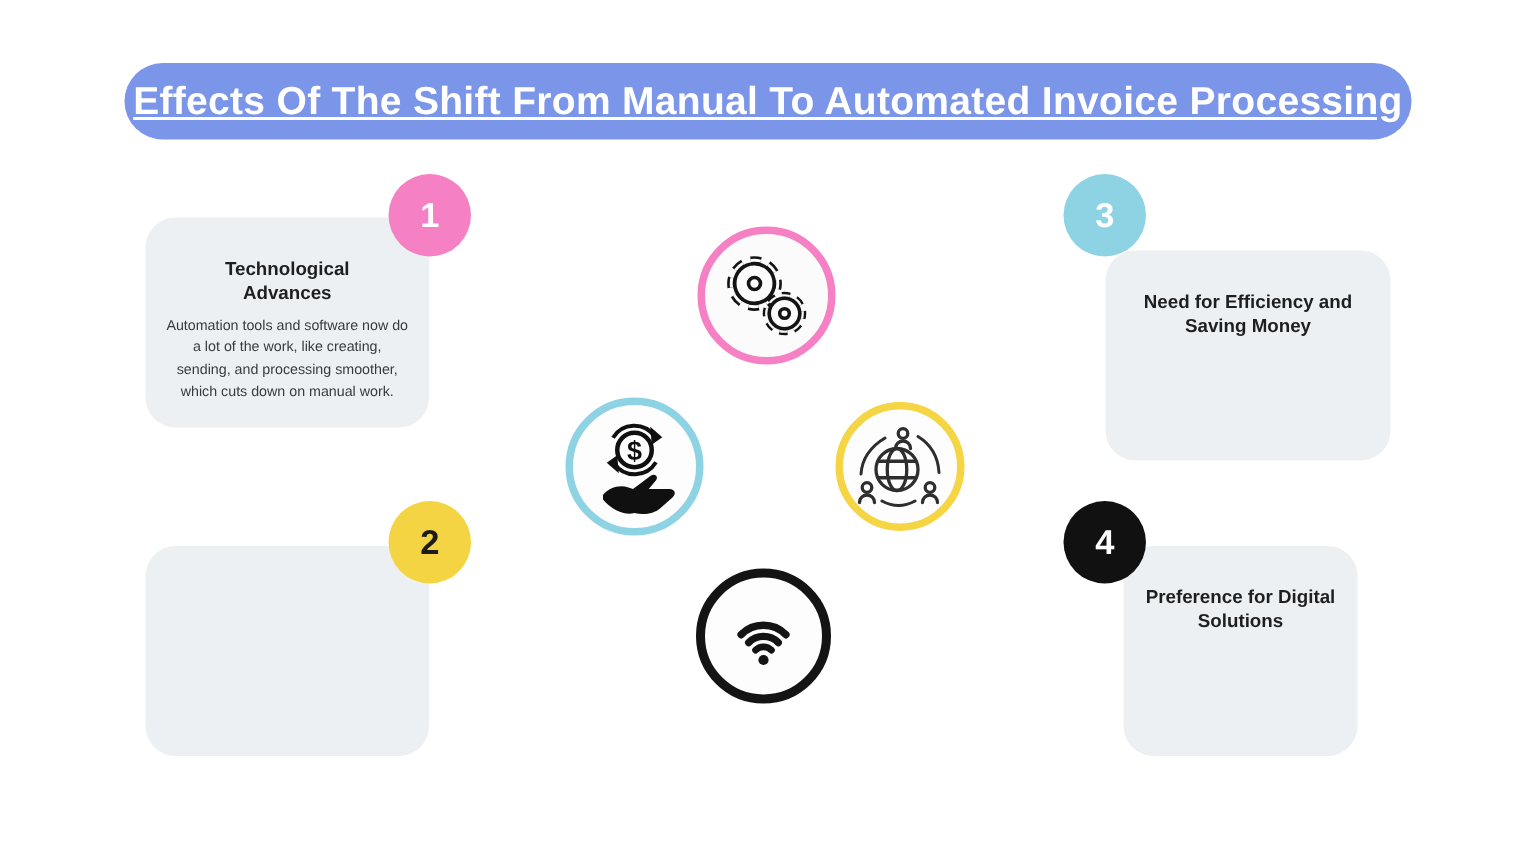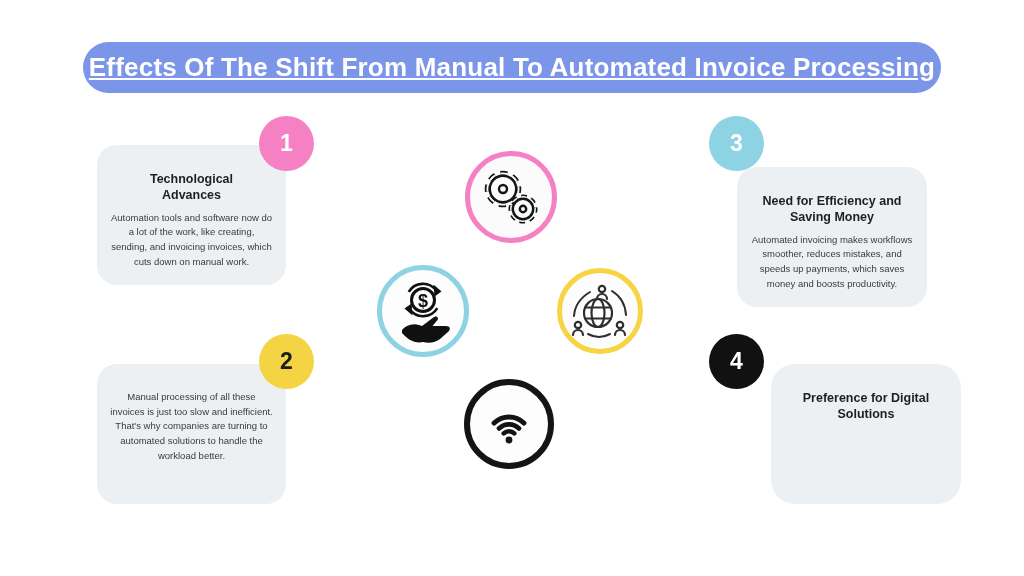--- a/index.html
+++ b/index.html
@@ -49,37 +49,35 @@
 </head>
 <body>
 
 <div class="abs header" style="background-color: rgb(123, 149, 233);">
   <div class="title" style="color: rgb(255, 255, 255);">Effects Of The Shift From Manual To Automated Invoice Processing</div>
 </div>
 
 <div class="abs card" style="left:97px;top:145px;">
   <div class="card-title">Technological
 Advances</div>
-  <div class="card-body">Automation tools and software now do a lot of the work, like creating, sending, and invoicing invoices, which cuts down on manual work.</div>
+  <div class="card-body">Automation tools and software now do a lot of the work, like creating, sending, and processing smoother, which cuts down on manual work.</div>
 </div>
 <div class="abs badge" style="left: 259px; top: 116px; background-color: rgb(245, 129, 196); color: rgb(255, 255, 255);">1</div>
 
 <div class="abs card" style="left:97px;top:364px;">
-  <div class="card-body">Manual processing of all these invoices is just too slow and inefficient. That's why companies are turning to automated solutions to handle the workload better.</div>
 </div>
 <div class="abs badge" style="left: 259px; top: 334px; background-color: rgb(245, 212, 67); color: rgb(28, 28, 28);">2</div>
 
 <div class="abs card" style="left:737px;top:145px;width:190px;margin-top:22px;">
   <div class="card-title">Need for Efficiency and
 Saving Money</div>
-  <div class="card-body">Automated invoicing makes workflows smoother, reduces mistakes, and speeds up payments, which saves money and boosts productivity.</div>
 </div>
 <div class="abs badge" style="left: 709px; top: 116px; background-color: rgb(142, 211, 228); color: rgb(255, 255, 255);">3</div>
 
-<div class="abs card" style="left:771px;top:364px;width:190px;border-radius:24px;">
+<div class="abs card" style="left:749px;top:364px;width:156px;">
   <div class="card-title">Preference for Digital
 Solutions</div>
 </div>
 <div class="abs badge" style="left: 709px; top: 334px; background-color: rgb(17, 17, 17); color: rgb(255, 255, 255);">4</div>
 
 <div class="abs ring" style="left: 465px; top: 151px; width: 82px; height: 82px; background: rgb(251, 251, 252); border-color: rgb(245, 129, 196);">
   <svg width="82" height="82" viewBox="0 0 82 82">
     <g fill="none" stroke="#141414">
 
       <circle cx="33" cy="33" r="15.5" stroke-width="5.5" stroke-dasharray="6.8 5.37" stroke-dashoffset="3"></circle>

